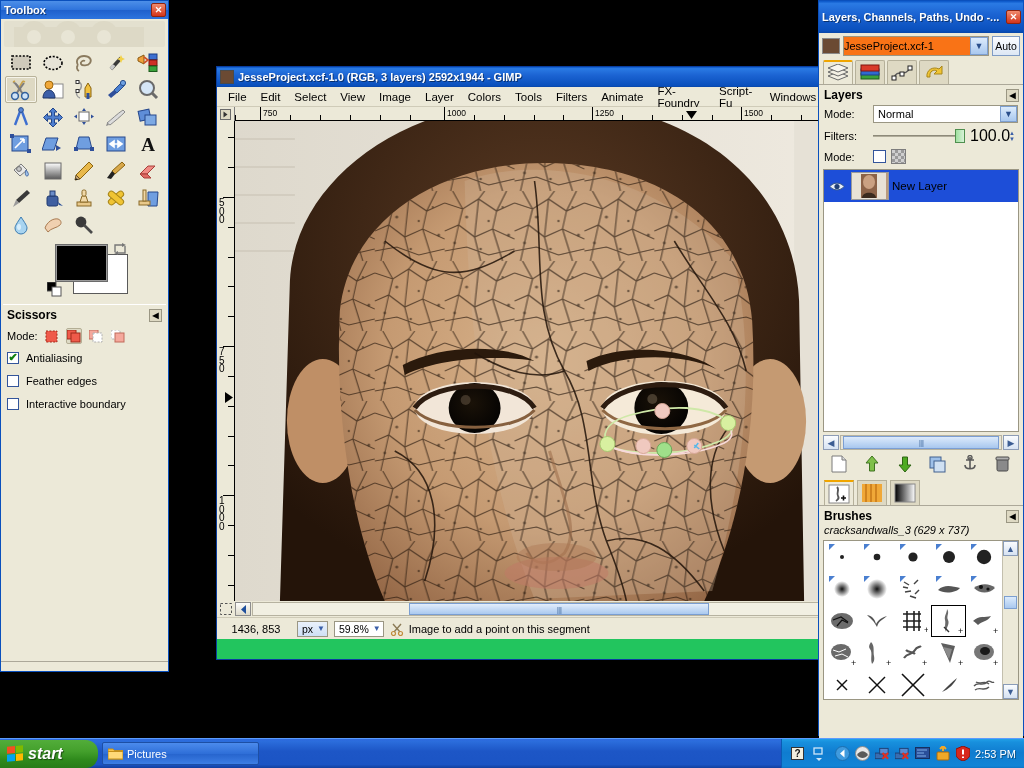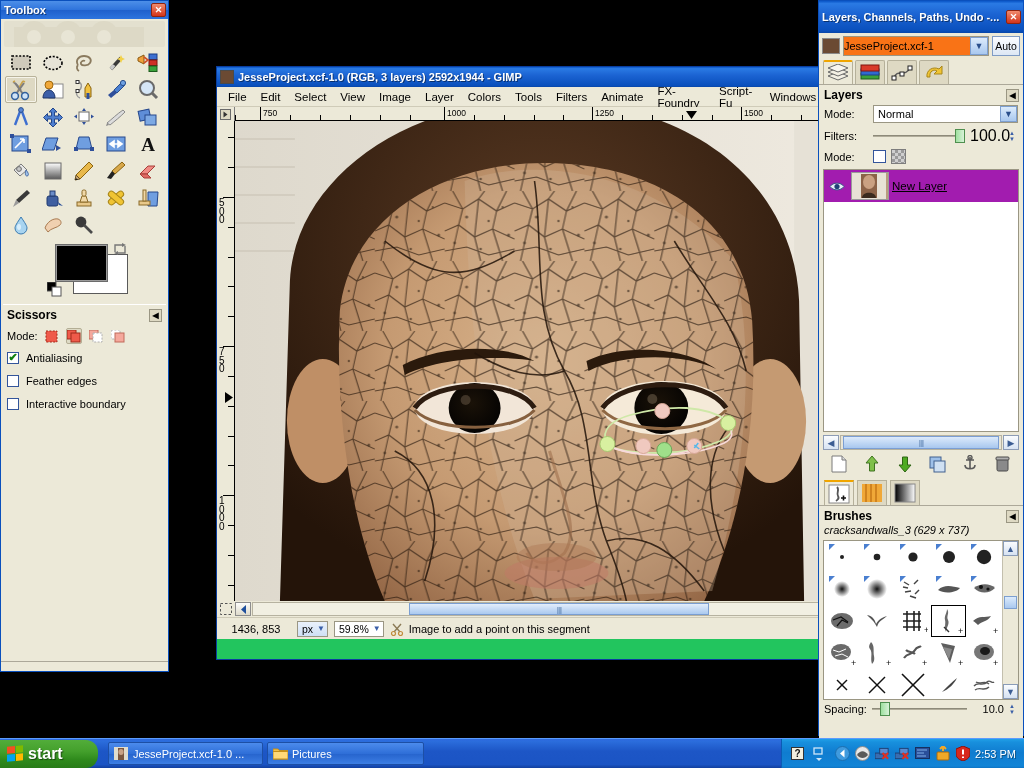--- a/index.html
+++ b/index.html
@@ -128,21 +128,21 @@
   .spin { width:9px;display:flex;flex-direction:column;gap:1px;}
   .spin span{font-size:6px;line-height:5px;color:#3a5fa8;}
   .lock-chk { width:13px;height:13px;background:#fff;border:1px solid #33559b; }
   .lock-alpha { width:15px;height:15px;
     background-image:linear-gradient(45deg,#9a9a9a 25%,transparent 25%,transparent 75%,#9a9a9a 75%),
                      linear-gradient(45deg,#9a9a9a 25%,#cfcfcf 25%,#cfcfcf 75%,#9a9a9a 75%);
     background-size:6px 6px; background-position:0 0,3px 3px; border:1px solid #7d7d7d;}
 
   .layer-list { flex:0 0 auto; height:263px; background:#fff; border:1px solid #9a9683; margin:3px 4px 0 4px; overflow:hidden; }
   .layer-row { display:flex; align-items:center; height:32px; padding:0 2px; gap:3px; }
-  .layer-row.sel { background:#a21caf;text-decoration:underline; }
+  .layer-row.sel { background:#1d4ed8; }
   .eye { width:22px;height:20px;display:flex;align-items:center;justify-content:center;}
   .lyr-thumb { width:38px;height:28px;border:2px solid #000; background:#b99b7f; flex:0 0 auto;}
   .layer-row.sel .lyr-thumb { border:1px solid #9a9a9a; }
   .lyr-name { font-size:11.5px; font-weight:bold; white-space:nowrap; overflow:hidden;}
   .layer-row.sel .lyr-name { font-weight:normal; }
 
   .dock-hscroll { display:flex; align-items:center; height:17px; margin:2px 4px 0 4px; gap:1px;}
   .dock-arrow { width:16px;height:15px;border:1px solid #8d9cb5;background:linear-gradient(to bottom,#fafcfe,#d7e3f3);display:flex;align-items:center;justify-content:center;font-size:9px;color:#3c5d93;}
   .dock-track { flex:1;height:15px;background:#e9e6d8;border:1px solid #b6b2a0;position:relative;}
   .dock-thumb { position:absolute;left:2px;right:2px;top:0;height:13px;background:linear-gradient(to bottom,#dceafb,#a8c7ee);border:1px solid #7b9ed3;display:flex;align-items:center;justify-content:center;color:#5b80b0;font-size:8px;letter-spacing:-1px;}
@@ -168,21 +168,21 @@
     position:absolute; left:0; bottom:0; width:1024px; height:30px;
     background: linear-gradient(to bottom,#2e6ae0 0%,#2b6ddc 8%,#1d56c6 42%,#1b54c4 88%,#123f9e 100%);
     display:flex; align-items:center;
     border-top:1px solid #5b9bfd;
   }
   .startbtn {
     width:98px; height:28px; margin-left:0;
     background: linear-gradient(to bottom,#52ad3a 0%,#44a02c 40%,#2f8a1c 70%,#287c18 100%);
     border-radius: 0 12px 12px 0;
     display:flex; align-items:center; gap:5px; padding-left:7px;
-    color:#fff; font-weight:bold; font-size:16px;
+    color:#fff; font-weight:bold; font-style:italic; font-size:16px;
     text-shadow: 1px 1px 1px rgba(0,0,0,.5);
   }
   .flag { width:16px;height:15px; display:grid; grid-template-columns:1fr 1fr; grid-template-rows:1fr 1fr; gap:1px; transform:skewY(-6deg);}
   .flag i { display:block; }
   .taskbtn {
     height:23px; margin-left:4px; padding:0 8px 0 5px;
     background: linear-gradient(to bottom,#4c8bec,#2f6fd8 50%,#2664cd 52%,#3d7ee4);
     border:1px solid #1d4fa5; border-radius:2px;
     display:flex; align-items:center; gap:5px;
     color:#fff; font-size:11px; white-space:nowrap;
@@ -1146,54 +1146,32 @@
               </svg>
             </div>
         </div>
         <div class="brush-vsb">
           <span class="vsb-btn">▲</span>
           <span class="vsb-thumb"></span>
           <span class="vsb-btn" style="margin-top:auto">▼</span>
         </div>
       </div>
 
-      <div class="spacing-row">
-        <span>Spacing:</span>
-        <span class="slider" style="flex:1">
-          <span class="slider-line"></span>
-          <span class="slider-knob" style="left:8px;right:auto"></span>
-        </span>
-        <span style="width:32px;text-align:right">10.0</span>
-        <span class="spin">
-            <span>▲</span>
-            <span>▼</span>
-          </span>
-      </div>
     </div>
   </div>
 
   <div id="taskbar">
     <div class="startbtn">
       <span class="flag">
         <i style="background:#f25022"></i>
           <i style="background:#7fba00"></i>
           <i style="background:#00a4ef"></i>
           <i style="background:#ffb900"></i>
       </span>
       <span>start</span>
-    </div>
-    <div class="taskbtn" style="width:155px;margin-left:10px">
-      <span class="tb-icon">
-        <svg width="14" height="13" viewBox="0 0 14 13">
-          <rect width="14" height="13" fill="#e0dccd"></rect>
-            <rect x="4" y="1" width="6" height="12" fill="#7a5740"></rect>
-          <ellipse cx="7" cy="5" rx="2.6" ry="3" fill="#c9a285"></ellipse>
-        </svg>
-      </span>
-      <span>JesseProject.xcf-1.0 ...</span>
     </div>
     <div class="taskbtn" style="width:157px">
       <span class="tb-icon">
         <svg width="15" height="13" viewBox="0 0 15 13">
           <path d="M0 2 h5 l1.4 1.6 h8.6 v8.4 h-15z" fill="#f5c148" stroke="#c58f18"></path>
           <path d="M0 4.5 h15 v7.5 h-15z" fill="#ffd978" stroke="#c58f18"></path>
         </svg>
       </span>
       <span>Pictures</span>
     </div>

